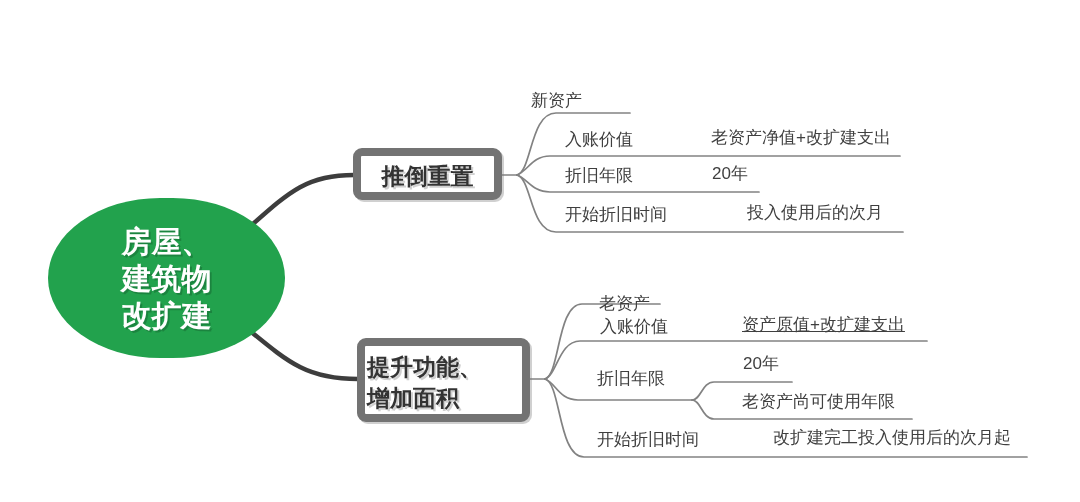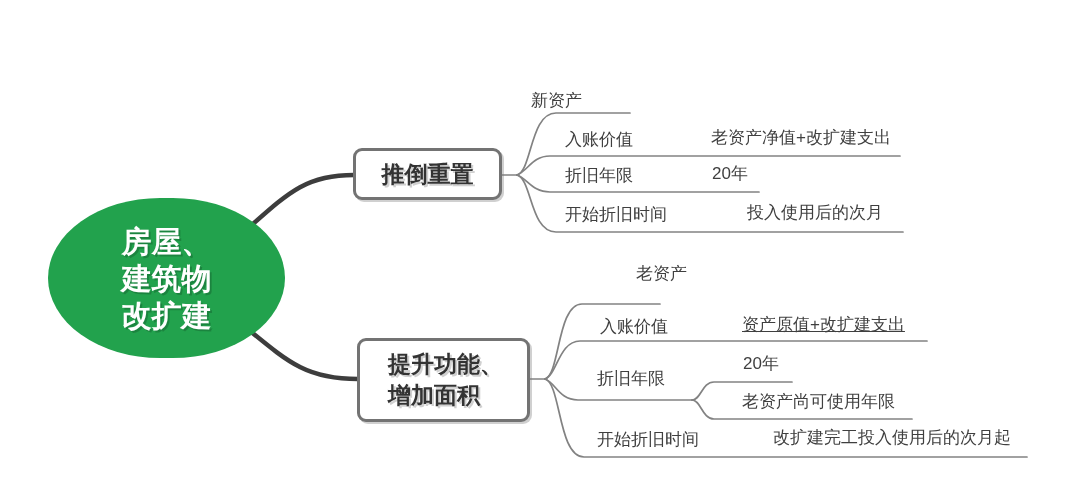--- a/index.html
+++ b/index.html
@@ -36,46 +36,46 @@
     font-size: 30px;
     font-weight: bold;
     line-height: 37px;
     text-shadow: 2px 2px 0 rgba(0,0,0,0.18);
     cursor: default;
   }
   .topic-box {
     position: absolute;
     box-sizing: border-box;
     background: #ffffff;
-    border: 3px solid #737373;
+    border: 8px solid #737373;
     border-radius: 9px;
     box-shadow: 2px 2px 0 rgba(120,120,120,0.35);
     color: #333333;
     font-weight: bold;
     font-size: 23px;
     text-shadow: 2px 2px 0 rgba(150,150,150,0.45);
     display: flex;
     flex-direction: column;
-    justify-content: center;
+    justify-content: flex-end;
     white-space: nowrap;
   }
   .box-1 {
     left: 353px;
     top: 148px;
     width: 149px;
     height: 52px;
     align-items: center;
   }
   .box-2 {
     left: 357px;
     top: 338px;
     width: 173px;
     height: 84px;
     align-items: flex-start;
-    padding-left: 28px;
+    padding-left: 2px;
     line-height: 31px;
   }
   .lbl {
     position: absolute;
     font-size: 17px;
     line-height: 19px;
     color: #3f3f3f;
     white-space: nowrap;
     cursor: default;
   }
@@ -129,21 +129,21 @@
 
   <span class="lbl" style="left:565px; top:130px;">入账价值</span>
   <span class="lbl" style="left:711px; top:128px;">老资产净值+改扩建支出</span>
 
   <span class="lbl" style="left:565px; top:166px;">折旧年限</span>
   <span class="lbl" style="left:712px; top:164px;">20年</span>
 
   <span class="lbl" style="left:565px; top:205px;">开始折旧时间</span>
   <span class="lbl" style="left:747px; top:203px;">投入使用后的次月</span>
 
-  <span class="lbl" style="left:599px; top:264px;margin-left:37px;">老资产</span>
+  <span class="lbl" style="left:599px; top:294px;">老资产</span>
 
   <span class="lbl" style="left:600px; top:317px;">入账价值</span>
   <span class="lbl" style="left:742px; top:315px;text-decoration:underline;">资产原值+改扩建支出</span>
 
   <span class="lbl" style="left:597px; top:369px;">折旧年限</span>
   <span class="lbl" style="left:743px; top:354px;">20年</span>
   <span class="lbl" style="left:742px; top:392px;">老资产尚可使用年限</span>
 
   <span class="lbl" style="left:597px; top:430px;">开始折旧时间</span>
   <span class="lbl" style="left:773px; top:428px;">改扩建完工投入使用后的次月起</span>

